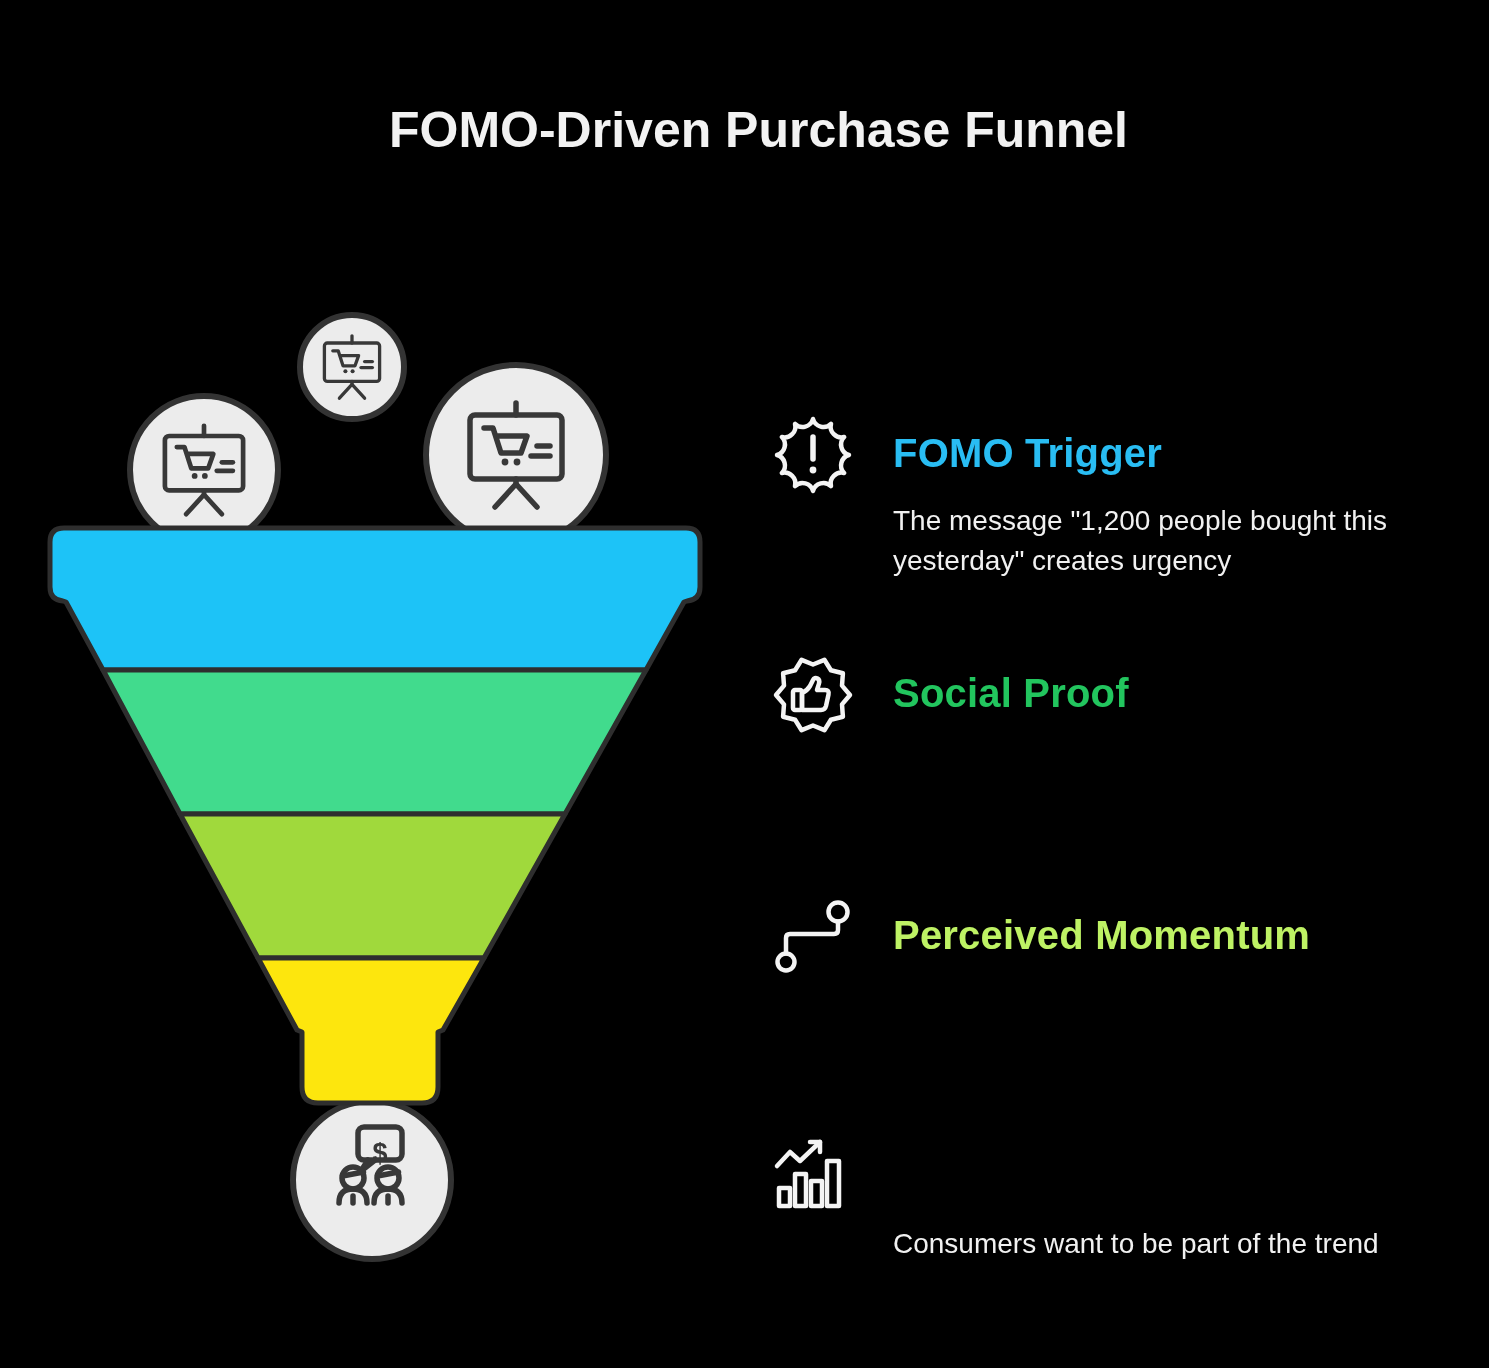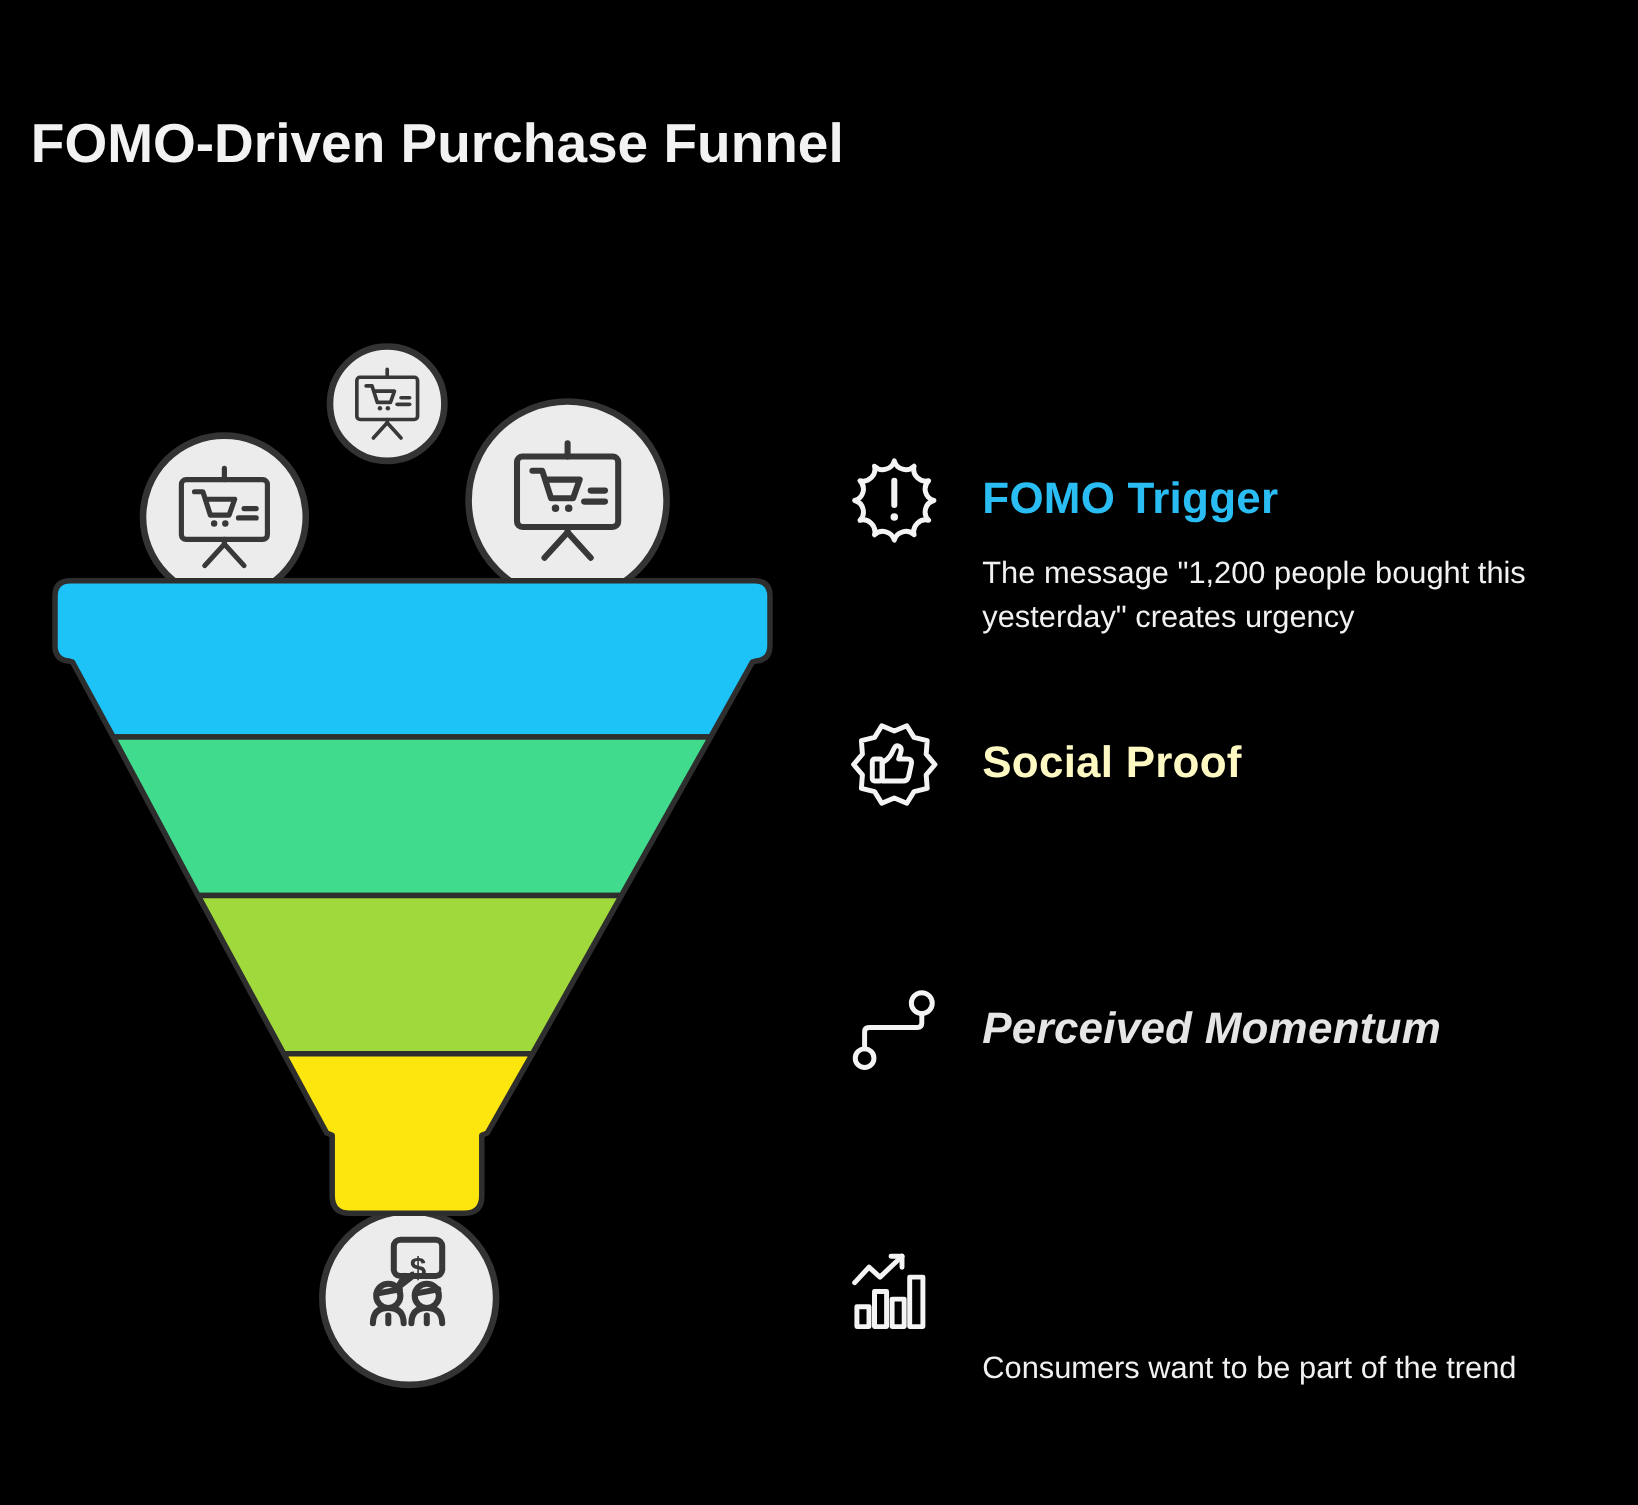--- a/index.html
+++ b/index.html
@@ -6,21 +6,21 @@
   body {
     width:1489px; height:1368px;
     background:#000000;
     font-family:"Liberation Sans", sans-serif;
     position:relative;
     overflow:hidden;
   }
   .title {
     position:absolute; top:101px; left:0; right:0;
     padding-left:28px;
-    text-align:left;
+    text-align:center;
     color:#f2f2f2;
     font-size:50px; font-weight:bold; letter-spacing:0px;
     white-space:nowrap;
   }
   .funnel-wrap { position:absolute; left:30px; top:300px; width:720px; height:980px; }
 
   .bubble { fill:#ececec; stroke:#333333; stroke-width:6px; }
   .dark-icon path, .dark-icon rect { stroke:#383838; stroke-width:5.5px; fill:none;
     stroke-linecap:round; stroke-linejoin:round; }
   .dark-icon circle { stroke:#383838; stroke-width:5.5px; fill:none; }
@@ -133,30 +133,30 @@
   <div class="sec-heading" style="color: rgb(41, 189, 243);">FOMO Trigger</div>
   <div class="sec-body">The message "1,200 people bought this yesterday" creates urgency</div>
 </div>
 
 <div class="section s2">
   <svg class="sec-icon white-icon" viewBox="-50 -50 100 100">
     <path d="M 37 0 L 29 9.4 L 29.9 21.7 L 17.9 24.7 L 11.4 35.2 L 0 30.5 L -11.4 35.2 L -17.9 24.7 L -29.9 21.7 L -29 9.4 L -37 0 L -29 -9.4 L -29.9 -21.7 L -17.9 -24.7 L -11.4 -35.2 L 0 -30.5 L 11.4 -35.2 L 17.9 -24.7 L 29.9 -21.7 L 29 -9.4 Z"></path>
     <rect x="-20" y="-5" width="9" height="20" rx="2"></rect>
     <path d="M -11 15 L -11 -2 Q -6 -4 -3 -9 L 0 -15 Q 1.5 -18 4.5 -16.5 Q 7 -15 6 -11.5 L 4 -5 L 12 -5 Q 16.5 -5 15.5 -0.5 L 13 11 Q 12 15 8 15 Z"></path>
   </svg>
-  <div class="sec-heading" style="color: #fef9c3;">Social Proof</div>
+  <div class="sec-heading" style="color: #22c55e;">Social Proof</div>
 </div>
 
 <div class="section s3">
   <svg class="sec-icon white-icon" viewBox="-50 -50 100 100">
     <circle cx="-27" cy="25" r="8.5"></circle>
     <circle cx="25" cy="-25" r="9.5"></circle>
     <path d="M -27 16.5 L -27 1 Q -27 -3 -23 -3 L 21 -3 Q 25 -3 25 -7 L 25 -15.5"></path>
   </svg>
-  <div class="sec-heading" style="color: #e5e5e5; font-style: italic;">Perceived Momentum</div>
+  <div class="sec-heading" style="color: #bef264;">Perceived Momentum</div>
 </div>
 
 <div class="section s4">
   <svg class="sec-icon white-icon" viewBox="-50 -50 100 100">
     <rect x="-34" y="10" width="11" height="18"></rect>
     <rect x="-18" y="-4" width="11" height="32"></rect>
     <rect x="-2" y="3" width="11" height="25"></rect>
     <rect x="14" y="-17" width="12" height="45"></rect>
     <path d="M -36 -12 L -23 -26 L -13 -17 L 7 -36"></path>
     <path d="M -3 -36 L 7 -36 L 7 -26"></path>

